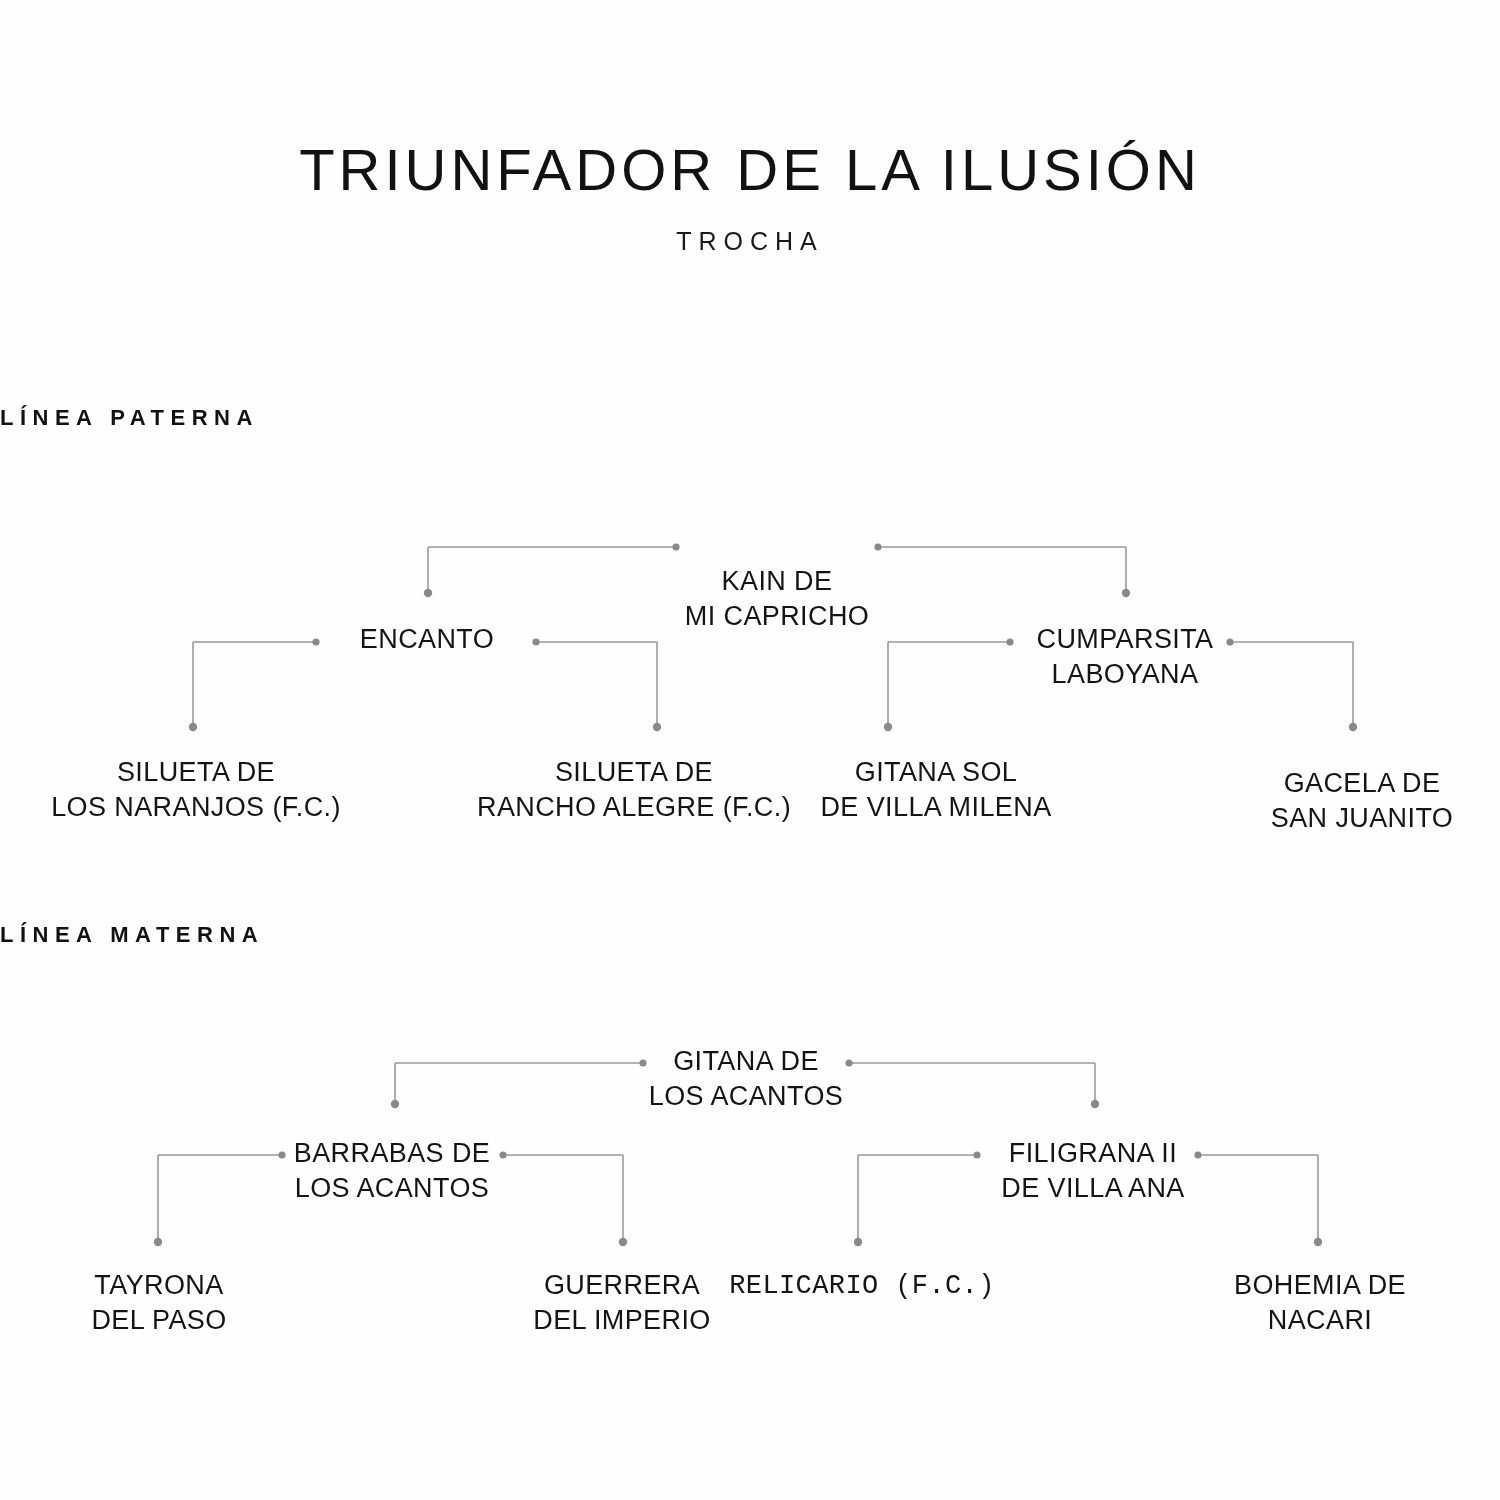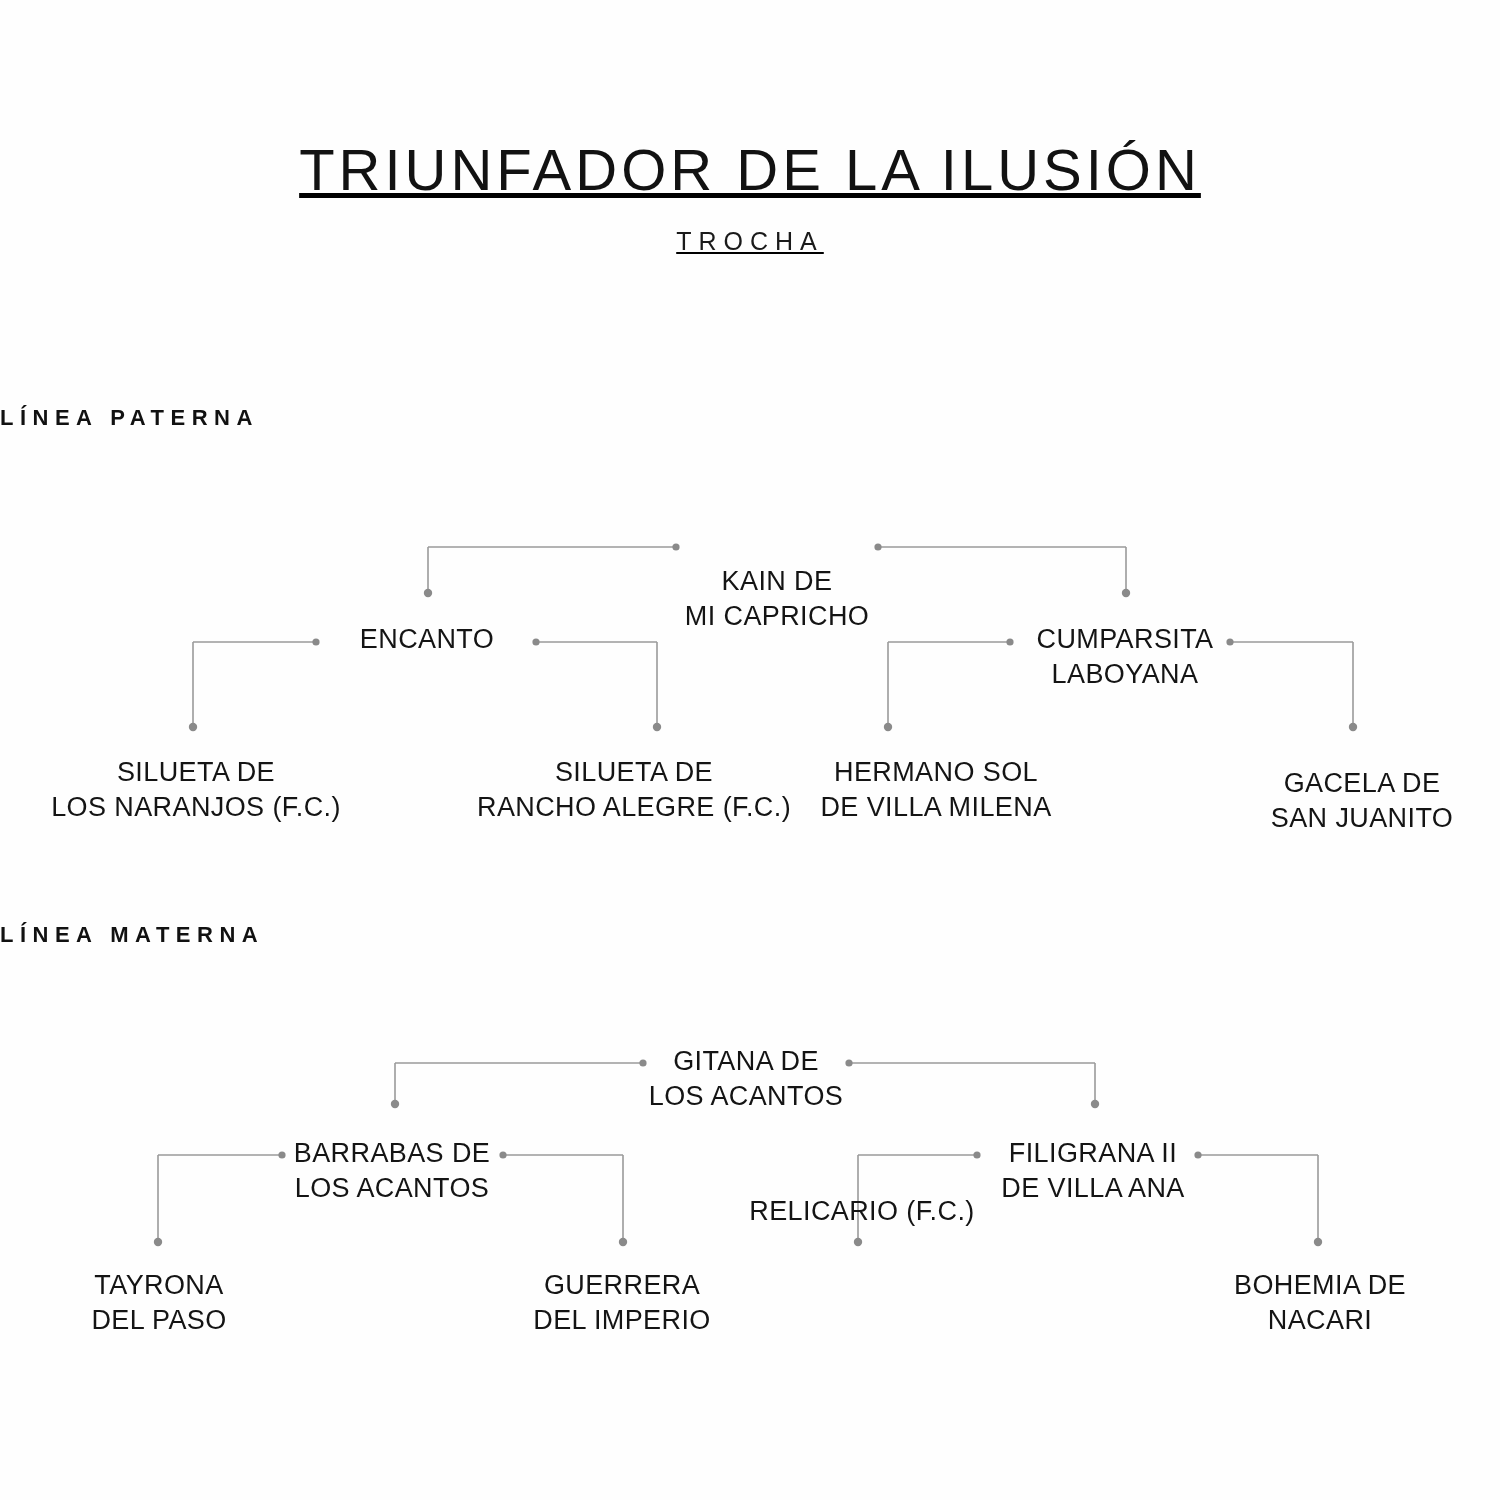--- a/index.html
+++ b/index.html
@@ -24,21 +24,20 @@
     pointer-events: none;
   }
 
   
   .title-block {
     position: absolute;
     left: 0;
     top: 140px;
     width: 1500px;
     text-align: center;
-    text-decoration: underline;
   }
   .doc-title {
     font-size: 58px;
     font-weight: 300;
     letter-spacing: 4px;
     color: #121212;
     line-height: 1.05;
     white-space: nowrap;
   }
   .doc-subtitle {
@@ -181,21 +180,21 @@
       </div>
       <div class="node gen3" style="left: 196px; top: 755px;">
         <span class="ln">SILUETA DE</span>
         <span class="ln">LOS NARANJOS (F.C.)</span>
       </div>
       <div class="node gen3" style="left: 634px; top: 755px;">
         <span class="ln">SILUETA DE</span>
         <span class="ln">RANCHO ALEGRE (F.C.)</span>
       </div>
       <div class="node gen3" style="left: 936px; top: 755px;">
-        <span class="ln">HERMANO SOL</span>
+        <span class="ln">GITANA SOL</span>
         <span class="ln">DE VILLA MILENA</span>
       </div>
       <div class="node gen3" style="left: 1356px; top: 766px; margin-left: 6px;">
         <span class="ln">GACELA DE</span>
         <span class="ln">SAN JUANITO</span>
       </div>
       <div class="node gen1" style="left: 746px; top: 1044px;">
         <span class="ln">GITANA DE</span>
         <span class="ln">LOS ACANTOS</span>
       </div>
@@ -208,21 +207,21 @@
         <span class="ln">DE VILLA ANA</span>
       </div>
       <div class="node gen3" style="left: 159px; top: 1268px;">
         <span class="ln">TAYRONA</span>
         <span class="ln">DEL PASO</span>
       </div>
       <div class="node gen3" style="left: 601px; top: 1268px; margin-left: 21px;">
         <span class="ln">GUERRERA</span>
         <span class="ln">DEL IMPERIO</span>
       </div>
-      <div class="node gen3" style="left: 862px; top: 1194px;">
+      <div class="node gen3" style="left: 862px; top: 1269px; font-family: Liberation Mono, monospace;">
         <span class="ln">RELICARIO (F.C.)</span>
       </div>
       <div class="node gen3" style="left: 1320px; top: 1268px;">
         <span class="ln">BOHEMIA DE</span>
         <span class="ln">NACARI</span>
       </div>
     </div>
 
 </div>
 

